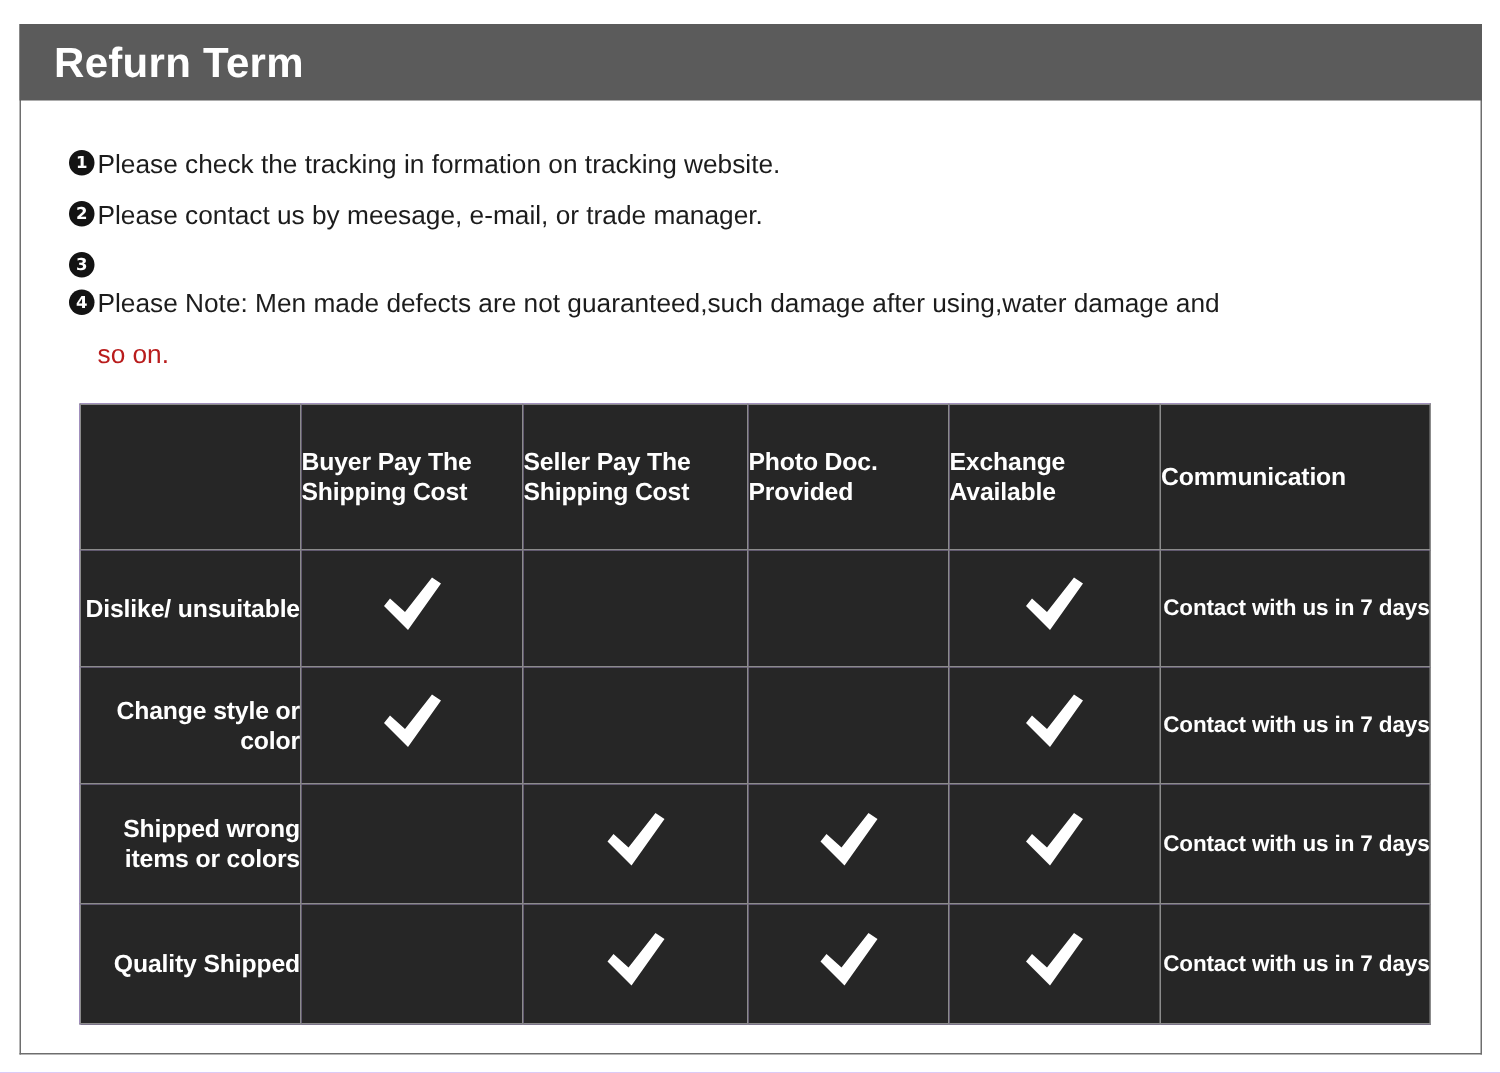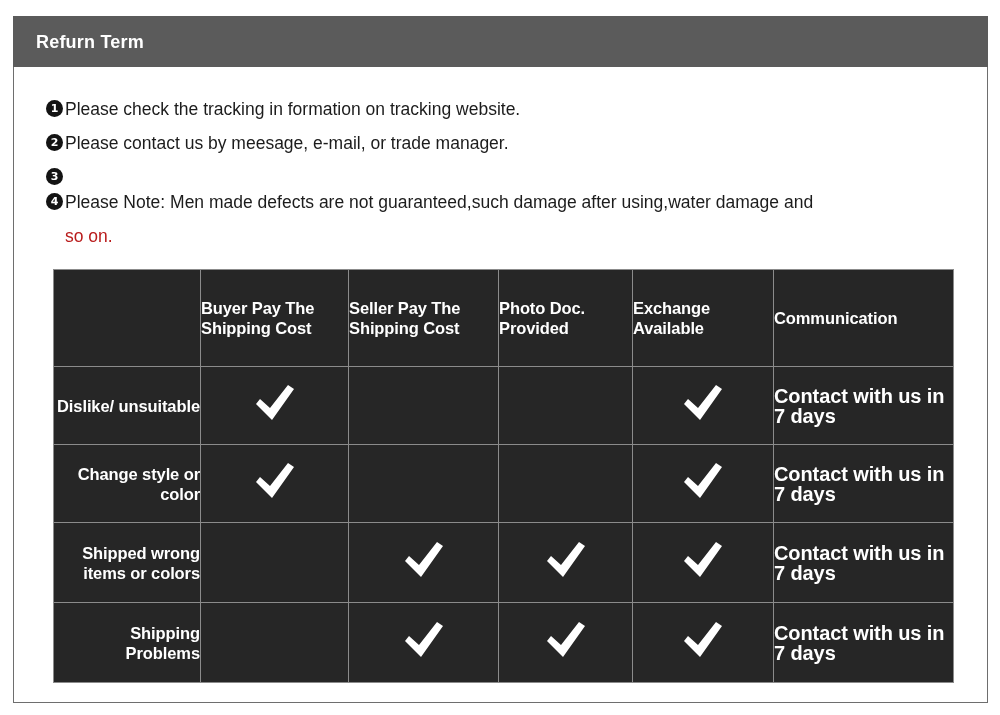--- a/index.html
+++ b/index.html
@@ -33,21 +33,21 @@
     top: 16px;
     width: 975px;
     height: 51px;
     box-sizing: border-box;
     background: #5b5b5b;
     display: flex;
     align-items: center;
   }
   .card-title {
     color: #ffffff;
-    font-size: 18px;
+    font-size: 28px;
     font-weight: bold;
     letter-spacing: 0.2px;
     padding-left: 23px;
     line-height: 1;
     white-space: nowrap;
   }
 
   
   .card-body {
     position: absolute;
@@ -136,23 +136,23 @@
 
   td.rowlabel {
     text-align: right;
     font-weight: bold;
     font-size: 16.5px;
     line-height: 20px;
     padding: 0 0 0 11px;
     letter-spacing: -0.1px;
   }
   td.comm {
-    text-align: left;
-    font-weight: bold;
-    font-size: 20px;
+    text-align: right;
+    font-weight: bold;
+    font-size: 15px;
     line-height: 20px;
     padding: 0 0 0 11px;
     letter-spacing: -0.1px;
   }
   td.mark { text-align: center; }
 
   .check {
     display: inline-block;
     width: 46px;
     height: 40px;
@@ -252,21 +252,21 @@
           <td class="mark"><span class="check"><svg width="46" height="40" viewBox="0 0 46 40">
                   <path d="M4 21 L8 16 L18 25 L36 2 L42 6 L20 37 Z" fill="#ffffff"></path>
                 </svg></span></td>
           <td class="mark"><span class="check"><svg width="46" height="40" viewBox="0 0 46 40">
                   <path d="M4 21 L8 16 L18 25 L36 2 L42 6 L20 37 Z" fill="#ffffff"></path>
                 </svg></span></td>
           <td class="comm">Contact with us in 7 days</td>
         </tr>
 
         <tr class="tall">
-          <td class="rowlabel">Shipping Problems</td>
+          <td class="rowlabel">Quality Shipped</td>
           <td class="mark"></td>
           <td class="mark"><span class="check"><svg width="46" height="40" viewBox="0 0 46 40">
                   <path d="M4 21 L8 16 L18 25 L36 2 L42 6 L20 37 Z" fill="#ffffff"></path>
                 </svg></span></td>
           <td class="mark"><span class="check"><svg width="46" height="40" viewBox="0 0 46 40">
                   <path d="M4 21 L8 16 L18 25 L36 2 L42 6 L20 37 Z" fill="#ffffff"></path>
                 </svg></span></td>
           <td class="mark"><span class="check"><svg width="46" height="40" viewBox="0 0 46 40">
                   <path d="M4 21 L8 16 L18 25 L36 2 L42 6 L20 37 Z" fill="#ffffff"></path>
                 </svg></span></td>

